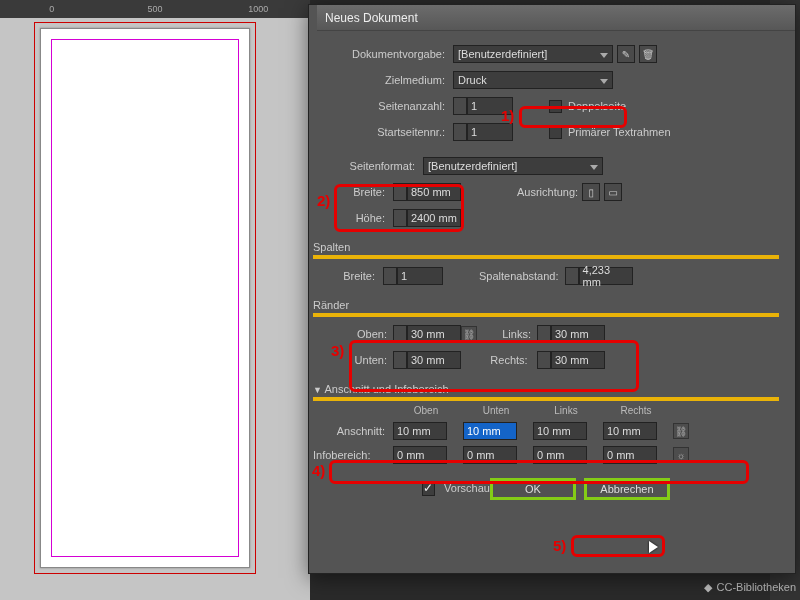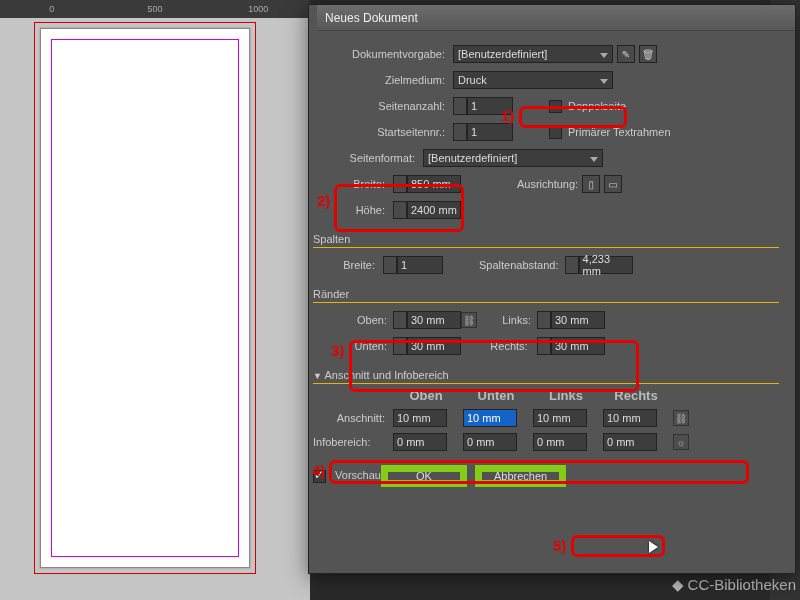--- a/index.html
+++ b/index.html
@@ -37,21 +37,21 @@
   .bleed {
     position:absolute; left:34px; top:22px; width:222px; height:552px;
     border:1px solid #c00;
   }
 
   .dark-strip {
     position:absolute; right:0; top:0; width:30px; height:600px;
     background:#333;
   }
   .cc-lib {
-    position:absolute; right:4px; bottom:6px; font-size:15px; color:#bbb;
+    position:absolute; right:4px; bottom:6px; font-size:11px; color:#bbb;
     writing-mode:horizontal-tb;
   }
 
   
   .dialog {
     position: absolute; left: 308px; top: 4px; width: 488px; height: 570px;
     background: #545454;
     border: 1px solid #222;
     box-shadow: 0 4px 20px rgba(0,0,0,.5);
   }
@@ -101,44 +101,44 @@
   .checkbox.checked::after{
     content:"✓"; position:absolute; left:0; top:-3px; color:#eee; font-size:12px;
   }
   .icon-btn {
     width:18px; height:18px; background:#4a4a4a; border:1px solid #222;
     display:inline-flex; align-items:center; justify-content:center;
     margin-left:4px; font-size:10px; color:#ccc;
   }
   .section-title {
     color:#ccc; margin: 10px 0 4px 0; font-size:11px;
-    border-bottom:1px solid #eab308; padding-bottom:2px;
+    border-bottom:4px solid #eab308; padding-bottom:2px;
   }
   .section-title.disclose::before{
     content:"▼ "; font-size:9px;
   }
   .grid-bleed {
     display:grid;
     grid-template-columns: 76px 66px 66px 66px 66px 22px;
     row-gap:6px; column-gap:4px; align-items:center;
   }
-  .col-head { text-align:center; color:#bbb; font-size:13px;font-weight:bold; }
+  .col-head { text-align:center; color:#bbb; font-size:10px; }
   .link-icon {
     width:16px;height:16px;border:1px solid #333;background:#4d4d4d;
     display:flex;align-items:center;justify-content:center;font-size:10px;color:#bbb;
   }
 
   .btn {
     height:22px; min-width:86px; background:#515151;
-    border:7px solid #84cc16; color:#ddd; font-size:11px;
+    border:3px solid #84cc16; color:#ddd; font-size:11px;
     display:inline-flex; align-items:center; justify-content:center;
     padding:0 12px;
   }
   .footer {
-    display:flex; align-items:center; justify-content:flex-start;
+    display:flex; align-items:center; justify-content:center;
     margin-top:14px;
   }
 
   
   .callout {
     position:absolute; border:3px solid #e60000; border-radius:6px;
     pointer-events:none;
   }
   .callout-num {
     position:absolute; color:#e60000; font-weight:bold; font-size:15px;
@@ -205,21 +205,21 @@
 
     <div class="row">
       <div class="lbl">Startseitennr.:</div>
       <span class="spinner"></span>
       <span class="numfield small">1</span>
       <span style="width:36px"></span>
       <span class="checkbox"></span>
       <span>Primärer Textrahmen</span>
     </div>
 
-    <div class="row" style="margin-top:0">
+    <div class="row" style="margin-top:8px">
       <div class="lbl" style="width:110px">Seitenformat:</div>
       <div class="dropdown wide" style="width:180px">
         <span>[Benutzerdefiniert]</span>
       </div>
     </div>
 
     <div class="row">
       <div class="lbl" style="width:80px">Breite:</div>
       <span class="spinner"></span>
       <span class="numfield mm">850 mm</span>

